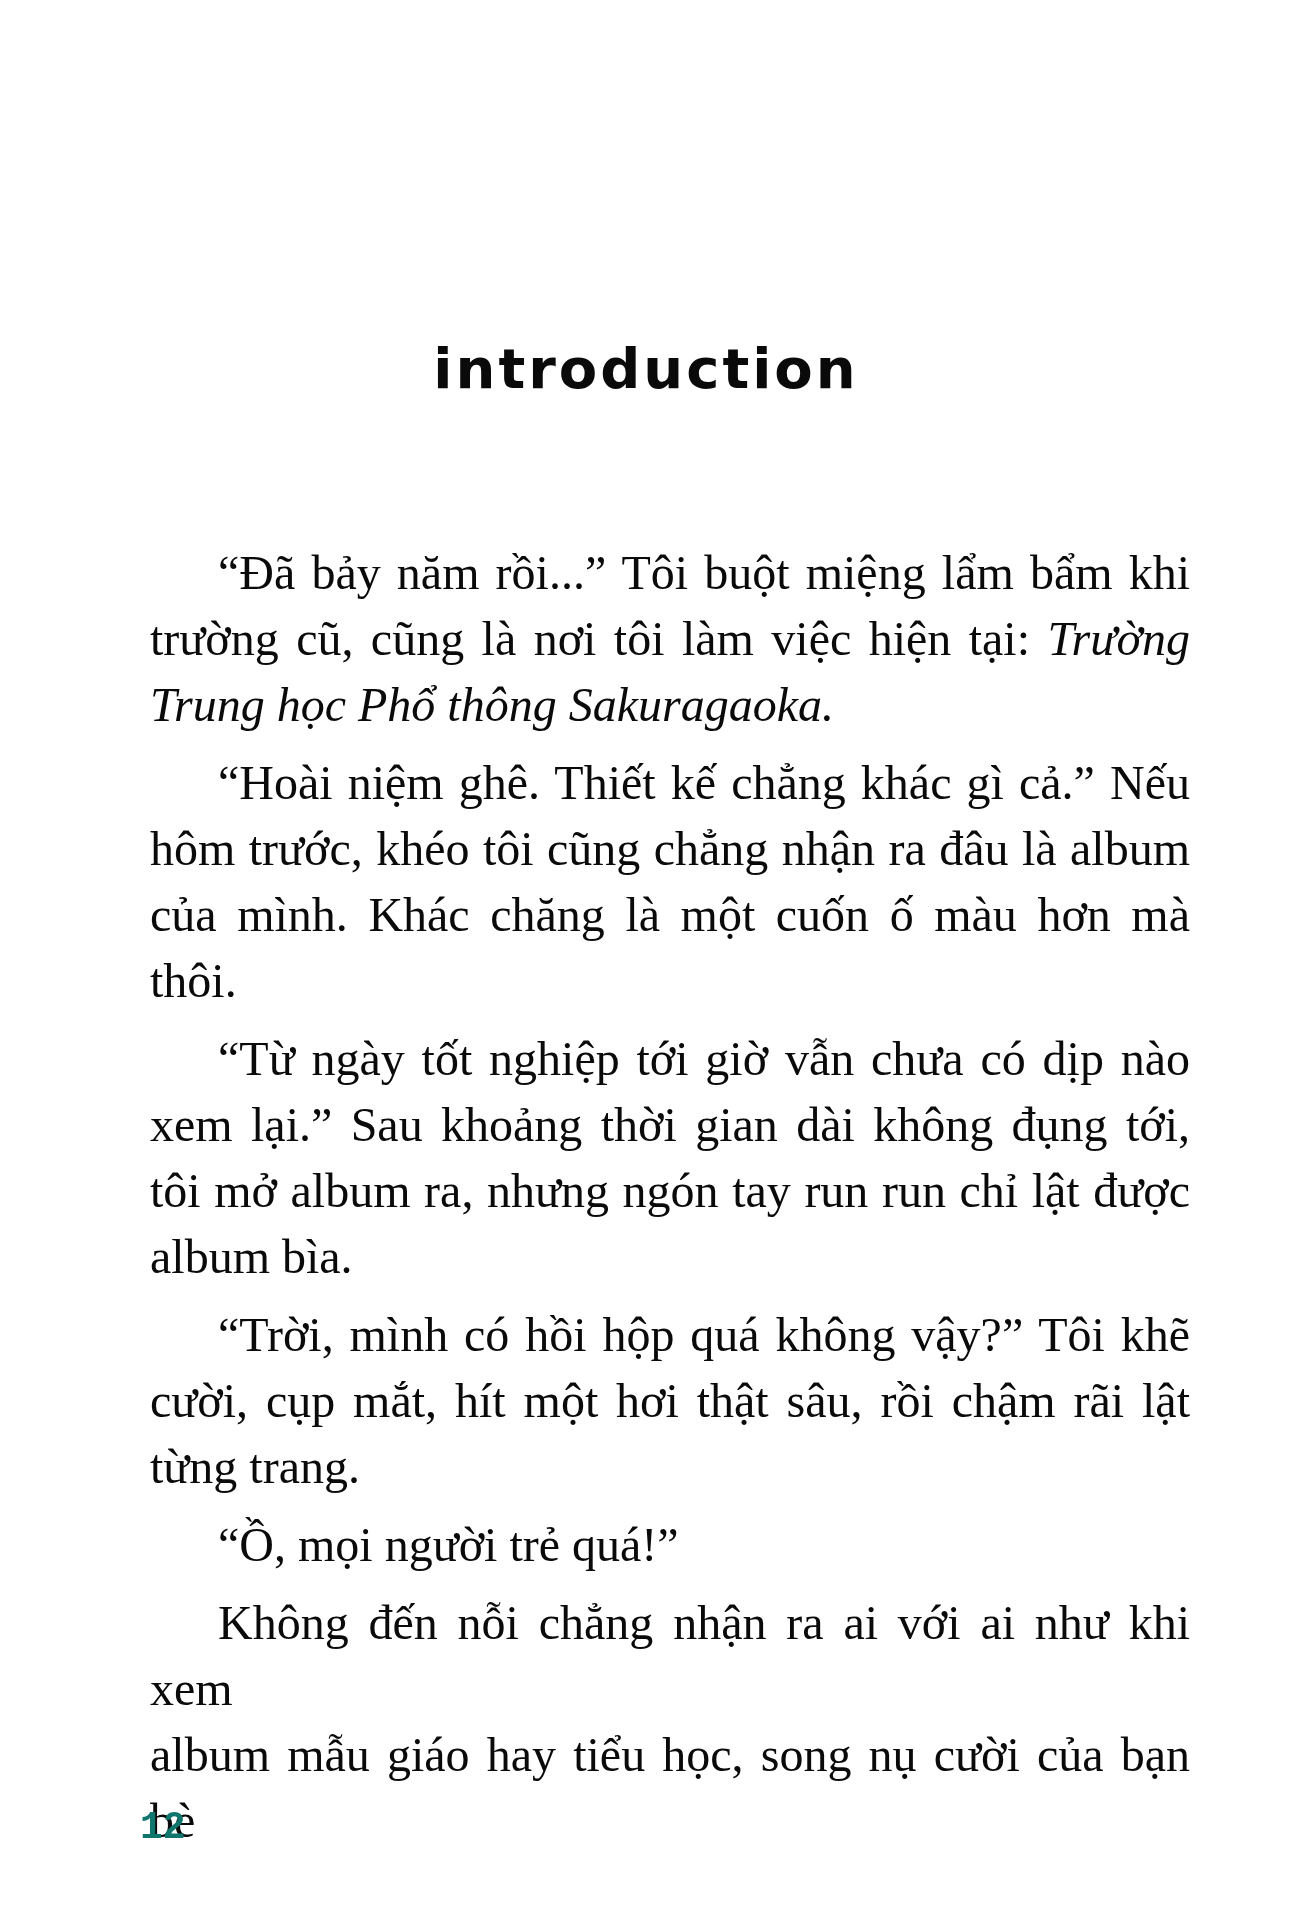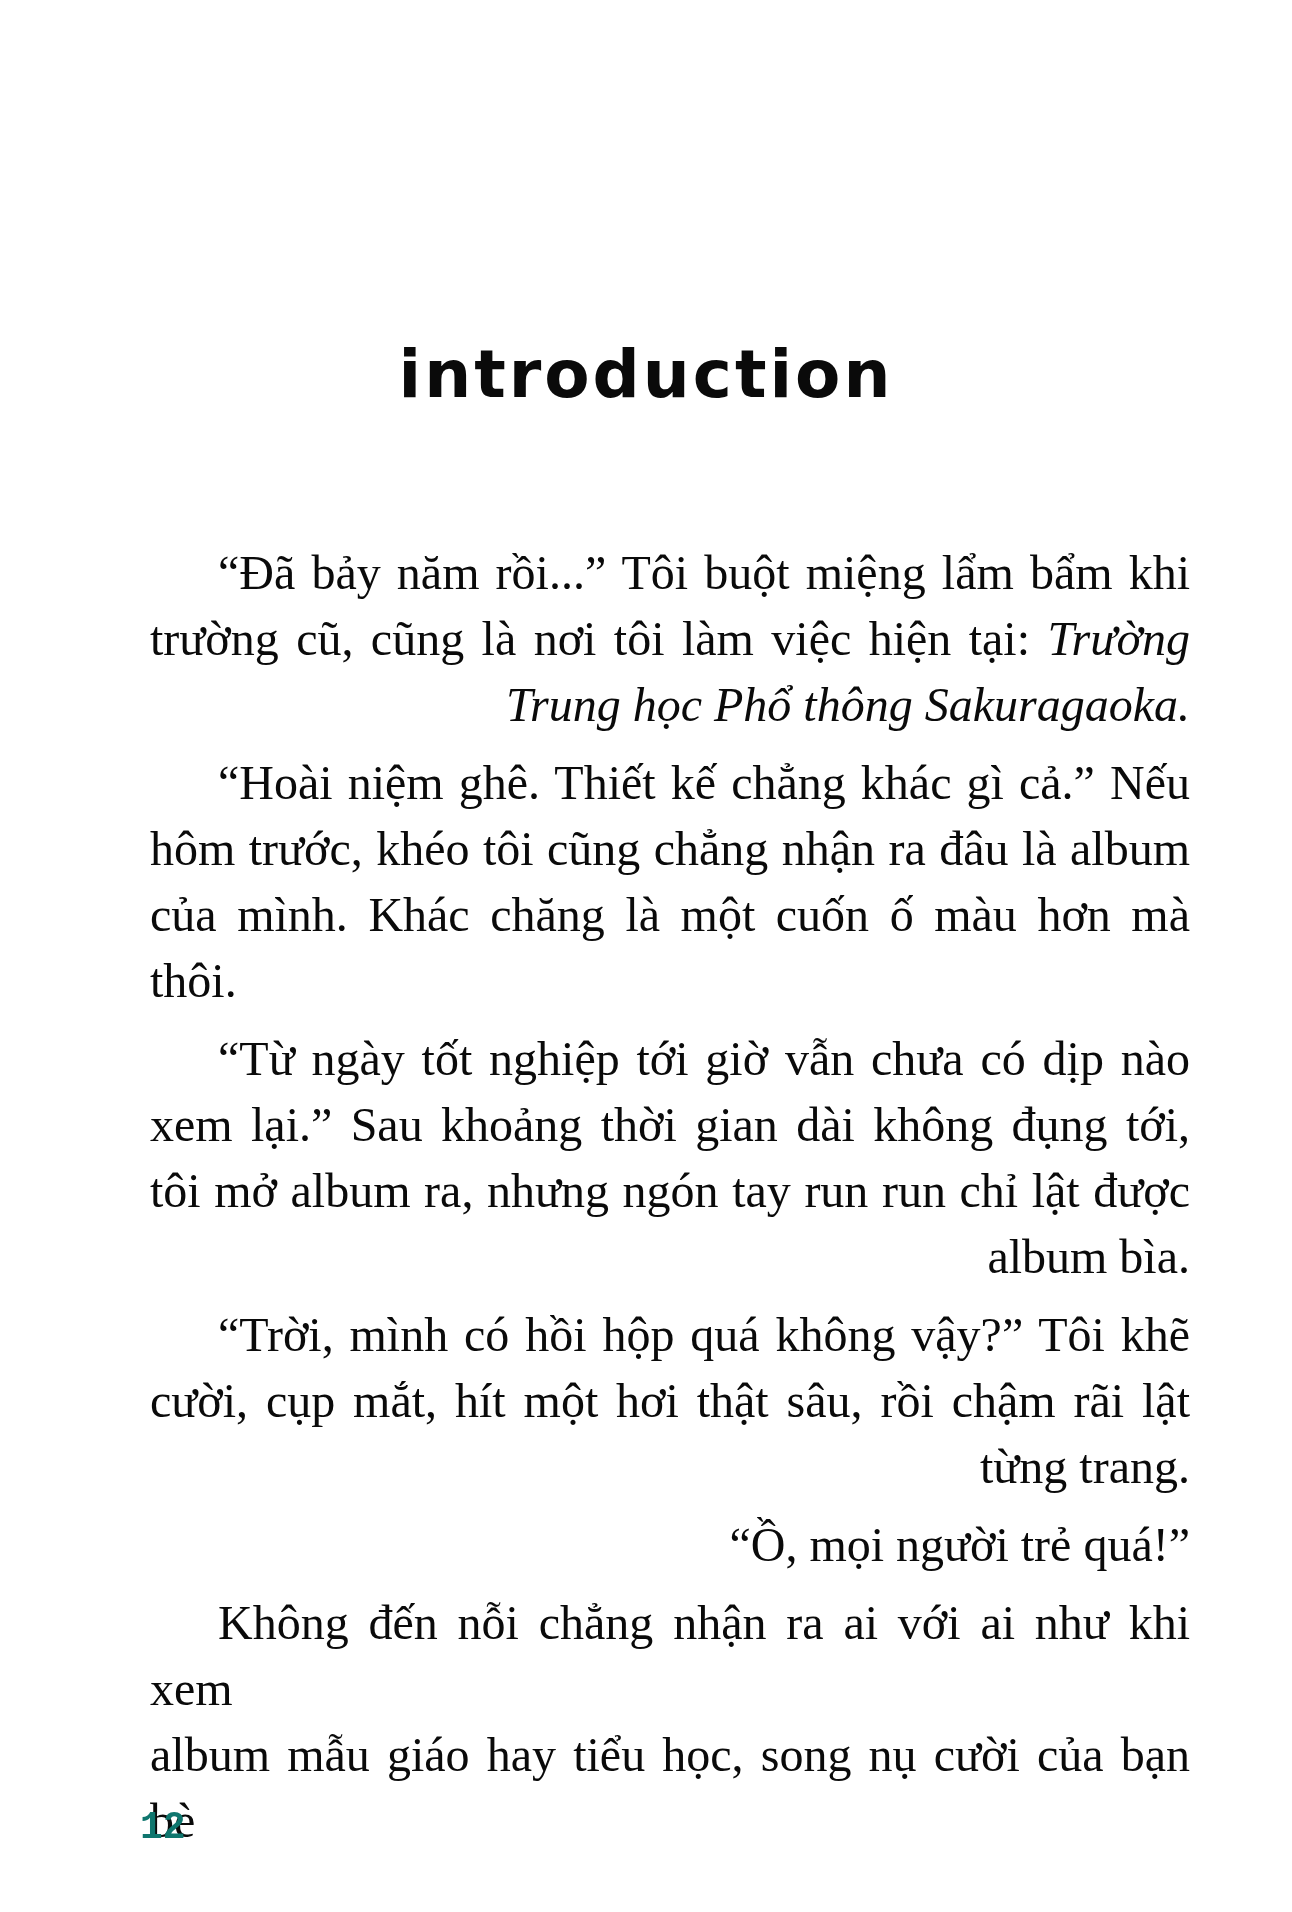--- a/index.html
+++ b/index.html
@@ -11,34 +11,34 @@
     overflow:hidden;
     font-family:"Liberation Serif", serif;
     color:#000;
   }
   .title{
     position:absolute;
     top:336px;left:0;width:1292px;
     text-align:center;
     font-family:"DejaVu Sans", sans-serif;
     font-weight:bold;
-    font-size:66px;
+    font-size:56px;
     letter-spacing:3px;
     color:#0a0a0a;
   }
   .text-body{
     position:absolute;
     left:150px;top:540px;
     width:1040px;
     font-size:48px;
     line-height:66px;
     color:#0a0a0a;
   }
   .paragraph{margin:0 0 12px 0;}
-  .line{white-space:normal;text-align:right;}
+  .line{white-space:normal;}
   .line.just{text-align:justify;text-align-last:justify;}
   .line.ind{text-indent:68px;}
   .it{font-style:italic;}
   .page-number{
     position:absolute;
     left:140px;top:1806px;
     font-size:38px;
     font-weight:bold;
     font-family:Liberation Mono, monospace;
     color:#0f766e;

